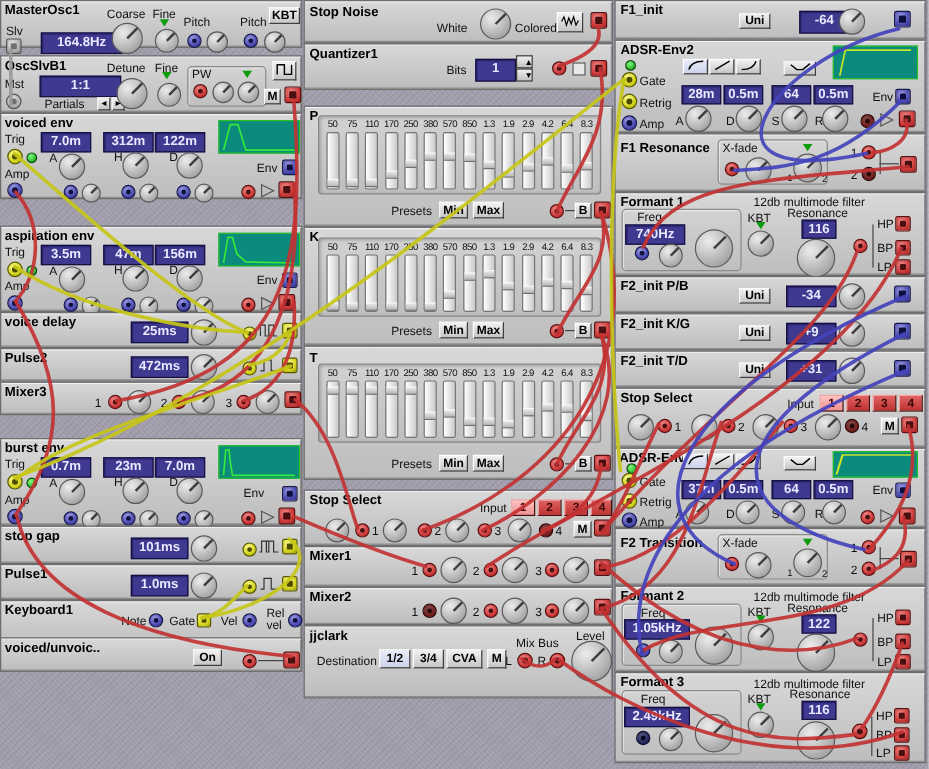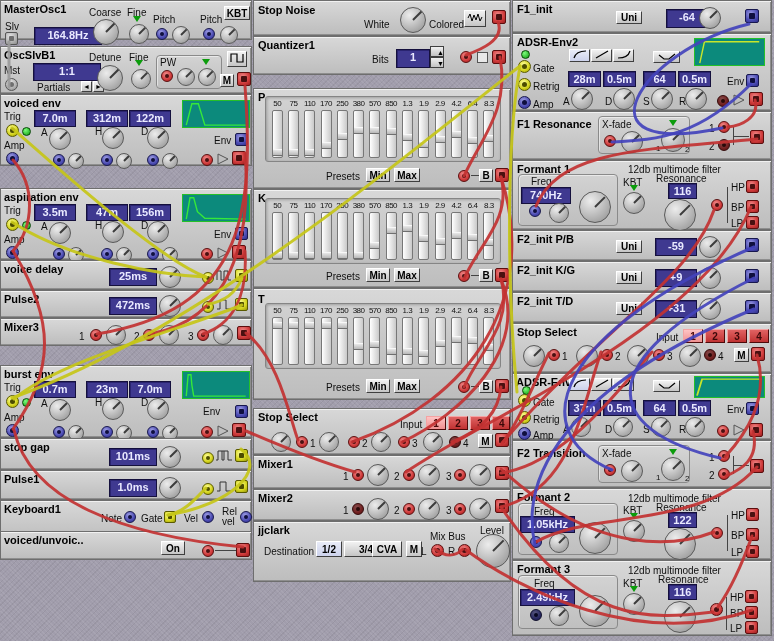--- a/index.html
+++ b/index.html
@@ -580,21 +580,21 @@
   <div class="knob k20" style="left:215px;top:8px"></div>
   <div class="cn sqr red c14" style="left:241px;top:9px"></div>
 </div>
 
 <div class="mod" style="left:253px;top:521px;width:258px;height:61px">
   <div class="t" style="left:4px;top:2px">jjclark</div>
   <div class="lb" style="left:176px;top:9px">Mix Bus</div>
   <div class="lb" style="left:226px;top:3px">Level</div>
   <div class="lb" style="left:10px;top:24px">Destination</div>
   <button class="btn sel" style="left:62px;top:19px;width:26px;height:16px">1/2</button>
-  <button class="btn" style="left:90px;top:19px;width:44px;height:16px">3/4</button>
+  <button class="btn" style="left:90px;top:19px;width:26px;height:16px">3/4</button>
   <button class="btn" style="left:118px;top:19px;width:30px;height:16px">CVA</button>
   <button class="btn" style="left:152px;top:19px;width:16px;height:16px">M</button>
   <div class="lb" style="left:167px;top:24px">L</div>
   <div class="cn rnd red c13" style="left:177px;top:22px"></div>
   <div class="lb" style="left:194px;top:24px">R</div>
   <div class="cn rnd red c13" style="left:204px;top:22px"></div>
   <div class="knob k32" style="left:222px;top:12px"></div>
 </div>
 
 <div class="mod" style="left:512px;top:0;width:260px;height:33px">
@@ -692,21 +692,21 @@
   <div class="cn sqr red c13" style="left:233px;top:19px"></div>
   <div class="lb" style="left:218px;top:41px">BP</div>
   <div class="cn sqr red c13" style="left:233px;top:39px"></div>
   <div class="lb" style="left:218px;top:57px">LP</div>
   <div class="cn sqr red c13" style="left:233px;top:55px"></div>
 </div>
 
 <div class="mod" style="left:512px;top:230px;width:260px;height:31px">
   <div class="t" style="left:4px;top:2px">F2_init P/B</div>
   <button class="btn" style="left:103px;top:9px;width:26px;height:13px">Uni</button>
-  <div class="dsp" style="left:142px;top:7px;width:40px;height:16px">-59</div>
+  <div class="dsp" style="left:142px;top:7px;width:40px;height:16px">-34</div>
   <div class="knob k20" style="left:186px;top:5px"></div>
   <div class="cn sqr blu c14" style="left:232px;top:7px"></div>
 </div>
 
 <div class="mod" style="left:512px;top:261px;width:260px;height:31px">
   <div class="t" style="left:4px;top:2px">F2_init K/G</div>
   <button class="btn" style="left:103px;top:9px;width:26px;height:13px">Uni</button>
   <div class="dsp" style="left:142px;top:7px;width:40px;height:16px">+9</div>
   <div class="knob k20" style="left:186px;top:5px"></div>
   <div class="cn sqr blu c14" style="left:232px;top:7px"></div>

